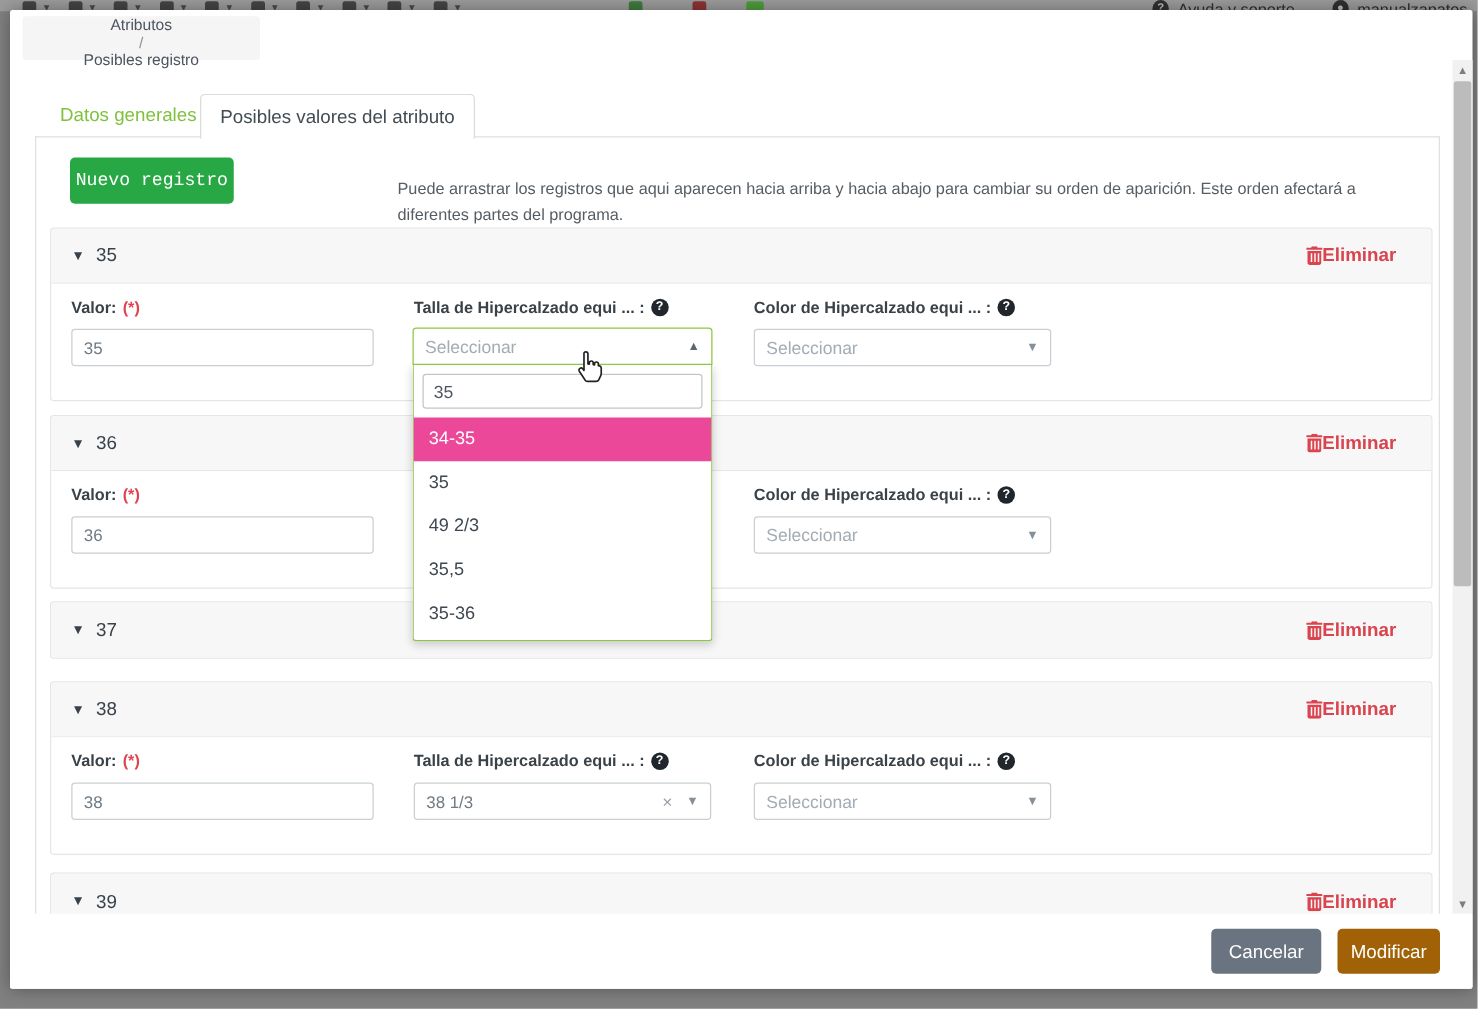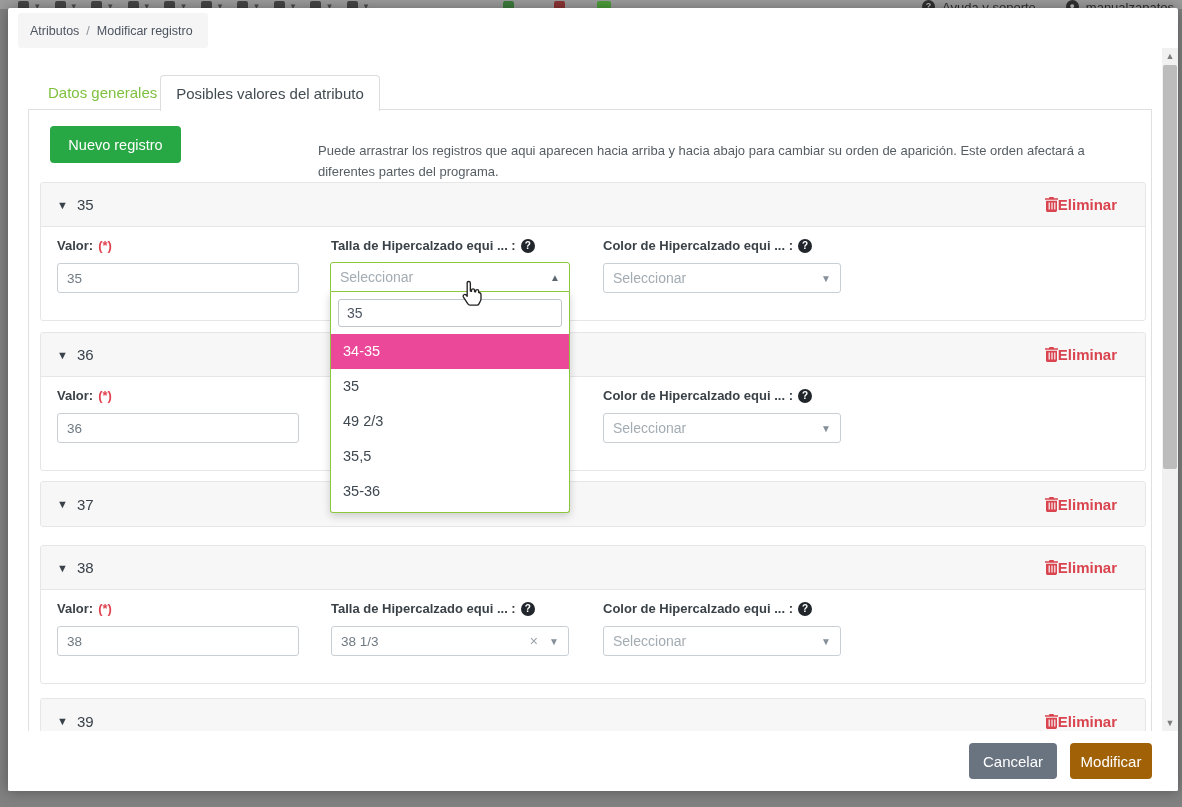--- a/index.html
+++ b/index.html
@@ -30,21 +30,21 @@
   
   .modal {
     position:absolute; left:8px; top:8px; width:1170px; height:783px;
     background:#ffffff; box-shadow:0 0 14px rgba(0,0,0,.35); border-radius:2px;
   }
 
   .breadcrumb {
     position:absolute; left:10px; top:5px; height:35px; width:190px;
     background:#f5f5f5; border-radius:3px;
     display:flex; align-items:center; padding:0 12px;
-    font-size:12.5px; color:#4c5560;
+    font-size:12.5px; color:#4c5560;flex-direction:column;
   }
   .breadcrumb .sep { margin:0 7px; color:#8b949b; }
 
   
   .tab1 {
     position:absolute; left:30px; top:67px; height:34px;
     display:flex; align-items:center; padding:0 10px;
     font-size:15px; color:#7fc13e; cursor:pointer;
   }
   .tab2 {
@@ -53,23 +53,23 @@
     border-radius:4px 4px 0 0; z-index:3;
     display:flex; align-items:center; justify-content:center;
     font-size:15px; color:#414b52;
   }
   .panel {
     position:absolute; left:20px; top:101px; width:1124px; height:622px;
     border:1px solid #e0e0e0; border-bottom:none; background:#fff; z-index:1;
   }
 
   .btn-new {
-    position:absolute; left:42px; top:118px; width:131px; height:37px;
+    position:absolute; left:48px; top:118px; width:131px; height:37px;
     background:#28a745; color:#fff; border:none; border-radius:4px;
-    font-size:14.5px; font-family:Liberation Sans, sans-serif; cursor:pointer; z-index:4;
+    font-size:14.5px; font-family:Liberation Mono, monospace; cursor:pointer; z-index:4;
   }
   .drag-hint {
     position:absolute; left:310px; top:117px; width:800px;
     font-size:13px; line-height:1.6; color:#555d63; z-index:4;margin-top:16px;
   }
 
   
   .card {
     position:absolute; left:32px; width:1106px;
     background:#fff; border:1px solid #e6e6e6; border-radius:3px; z-index:4;
@@ -202,21 +202,21 @@
       <span>manualzapatos</span>
     </span>
   </div>
 </div>
 
 <div class="modal">
 
   <div class="breadcrumb">
     <span>Atributos</span>
     <span class="sep">/</span>
-    <span>Modificar registro</span>
+    <span>Posibles registro</span>
   </div>
 
   <div class="tab1">Datos generales</div>
   <div class="tab2">Posibles valores del atributo</div>
   <div class="panel"></div>
 
   <button class="btn-new">Nuevo registro</button>
   <div class="drag-hint">Puede arrastrar los registros que aqui aparecen hacia arriba y hacia abajo para cambiar su orden de aparición. Este orden afectará a diferentes partes del programa.</div>
 
   <div class="card" style="top:174px;">

